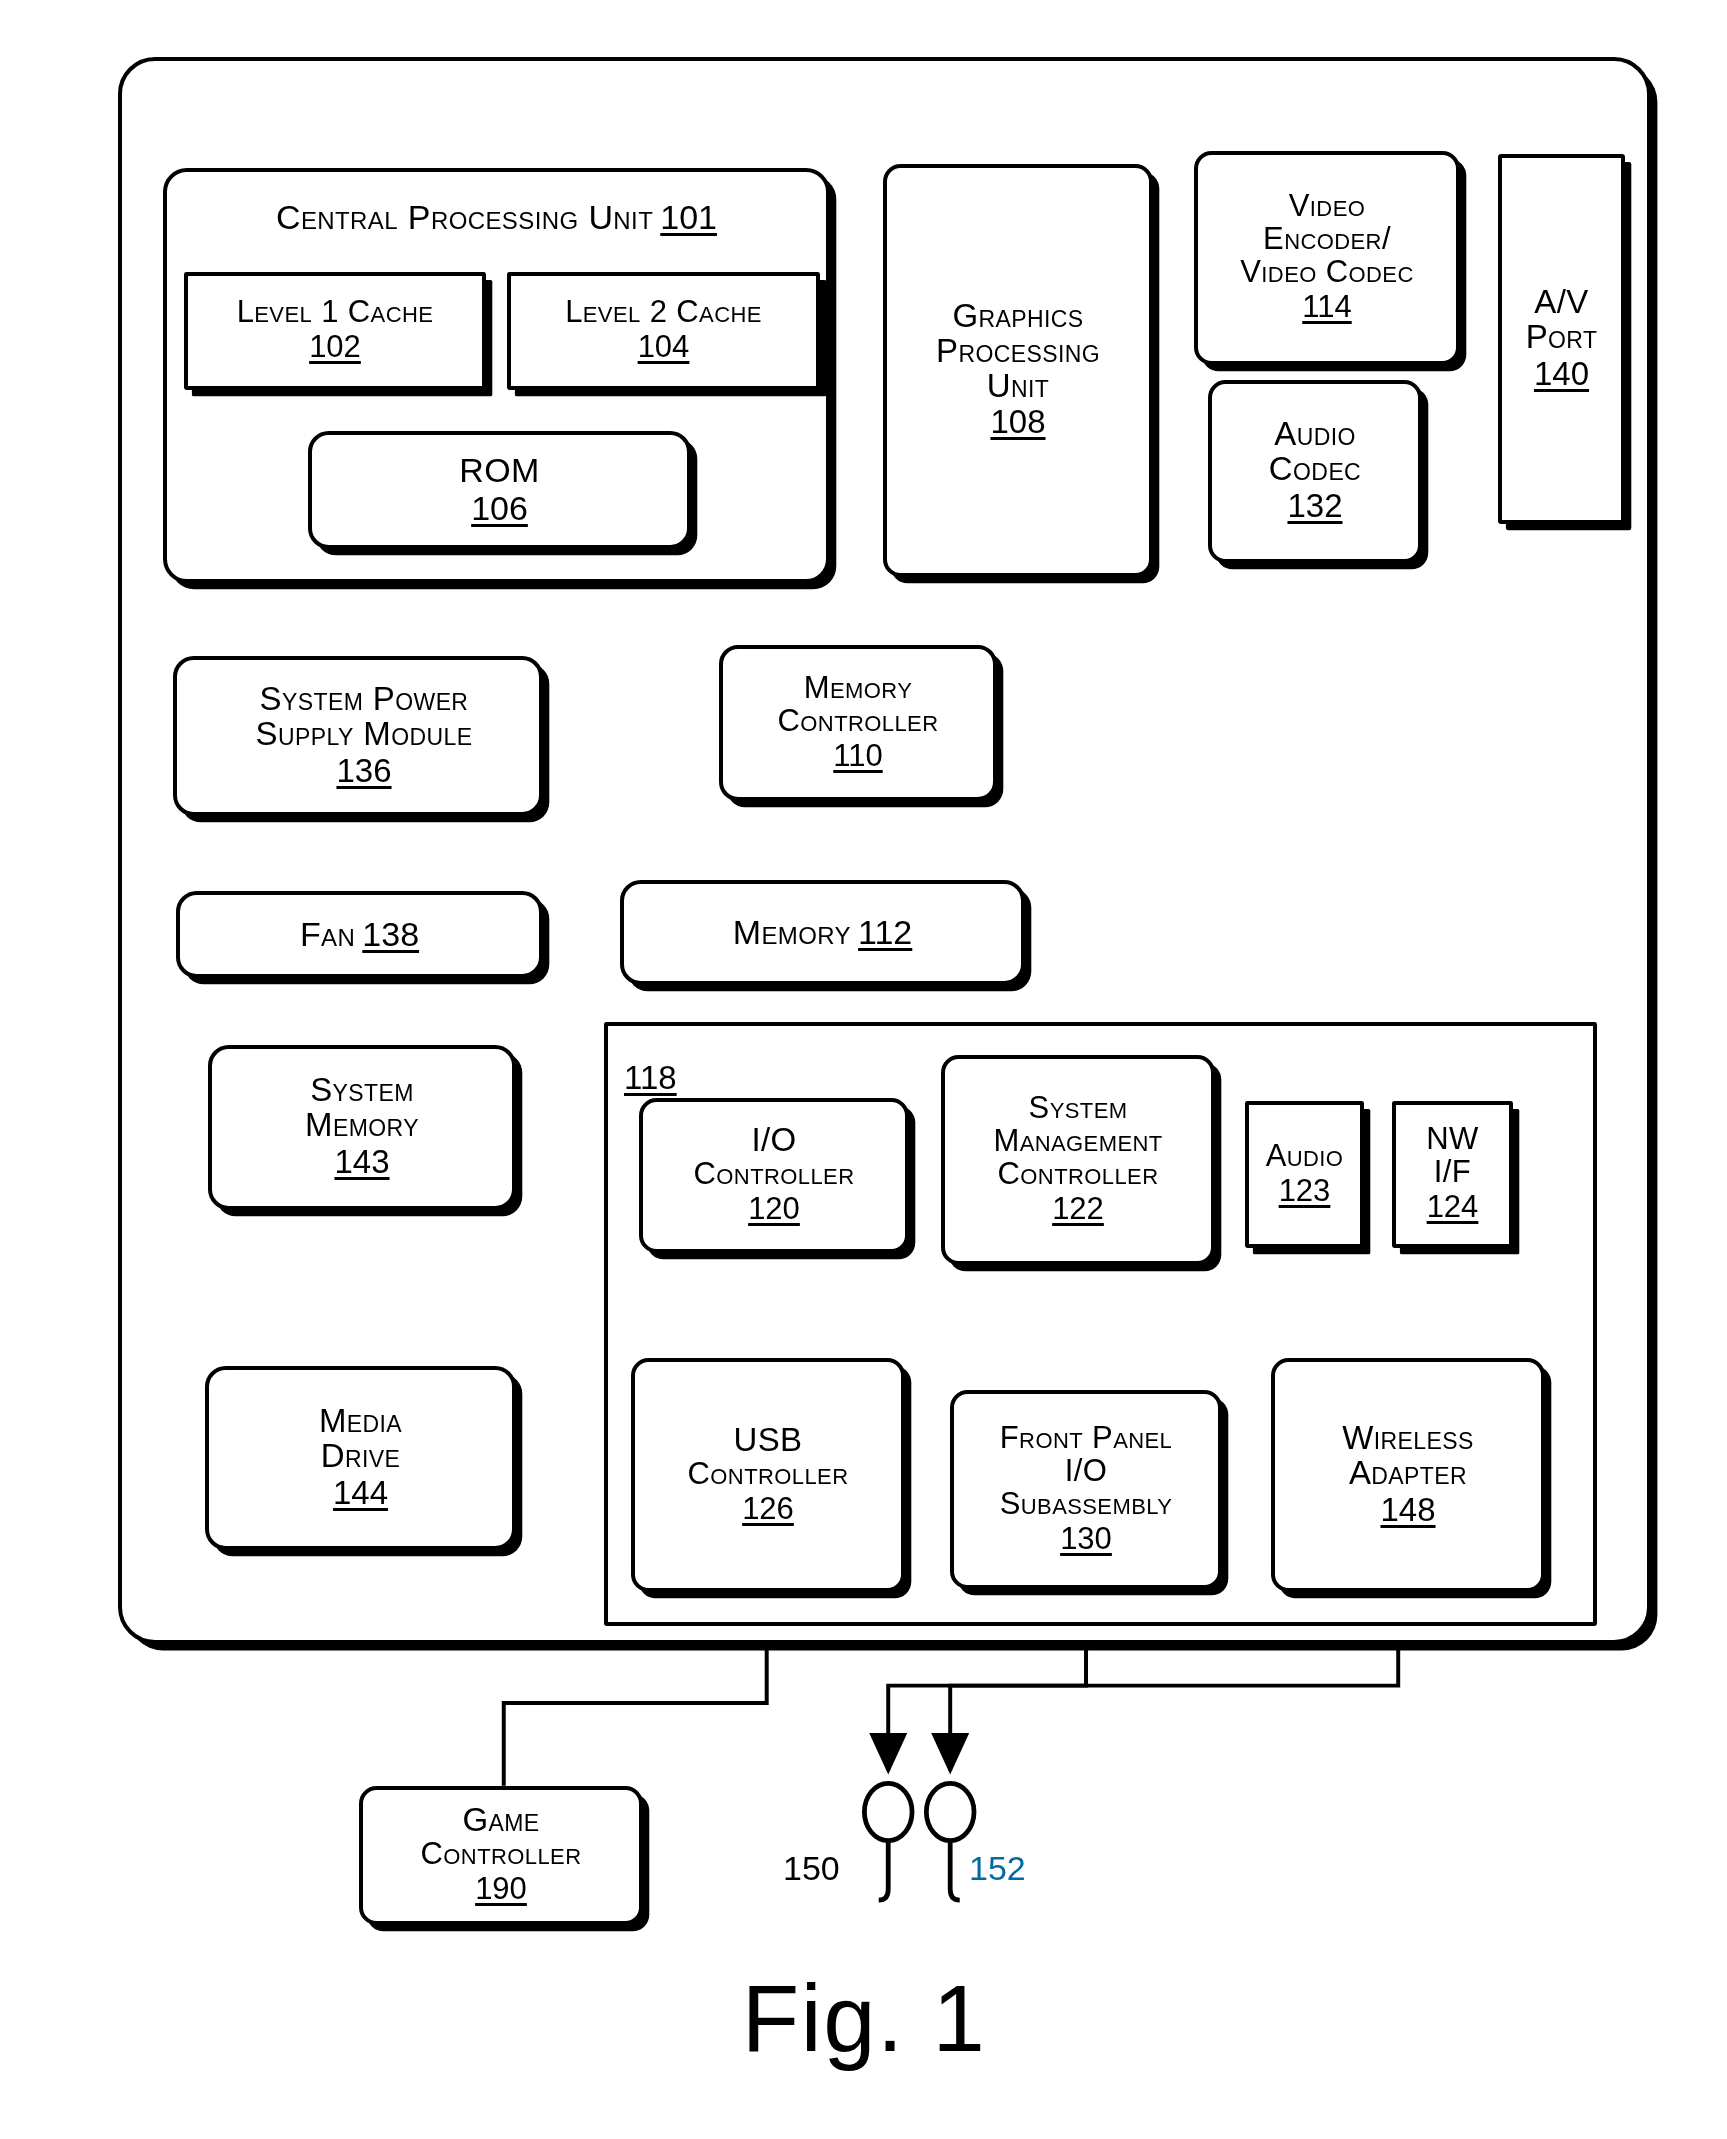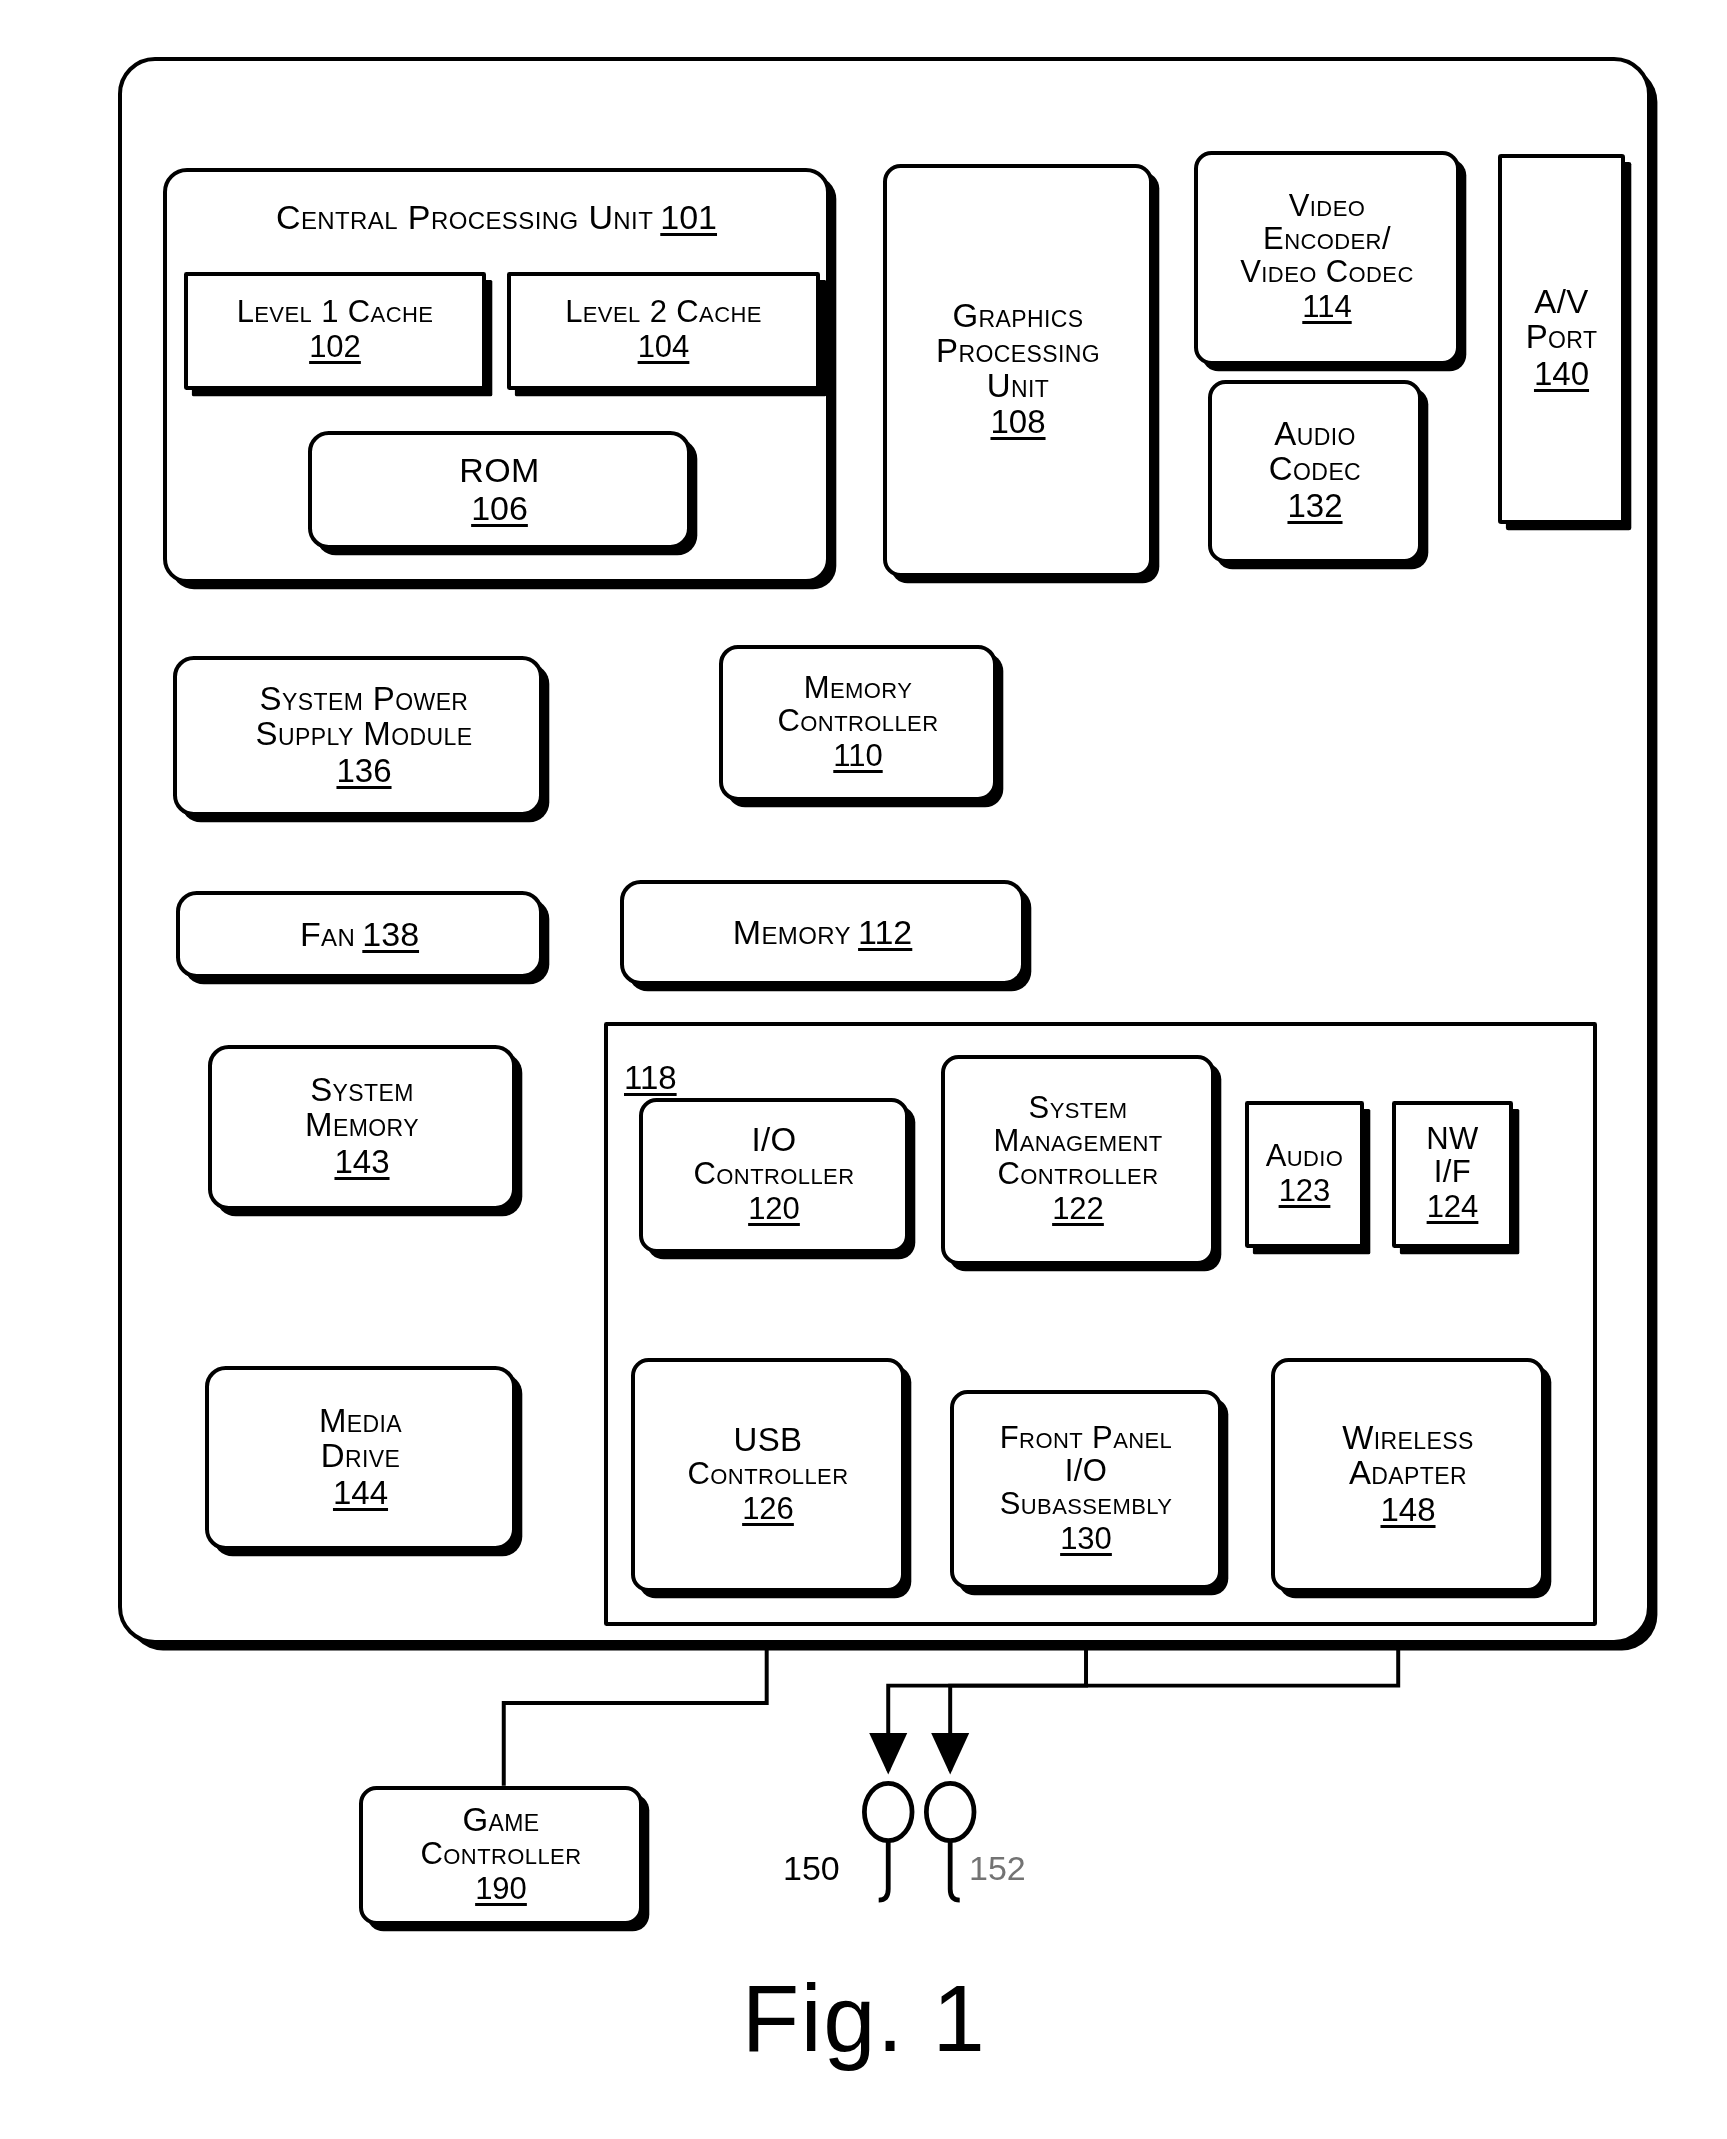--- a/index.html
+++ b/index.html
@@ -93,21 +93,21 @@
   #audio123{left:1245px;top:1101px;width:119px;height:147px;border-radius:2.4px;}
   #nwif{left:1392px;top:1101px;width:121px;height:147px;border-radius:2.4px;}
 
   #usbctl{left:631px;top:1358px;width:274px;height:234px;border-radius:17.5px;}
   #fpio{left:950px;top:1390px;width:272px;height:199px;border-radius:17.5px;}
   #wadapt{left:1271px;top:1358px;width:274px;height:234px;border-radius:17.5px;}
 
   #gamectl{left:359px;top:1786px;width:284px;height:139px;border-radius:17.5px;}
 
   .n150{position:absolute;left:783px;top:1849px;font-size:34px;color:#000;white-space:nowrap;}
-  .n152{position:absolute;left:969px;top:1849px;font-size:34px;color:#737373;white-space:nowrap;}
+  .n152{position:absolute;left:969px;top:1849px;font-size:34px;color:#0369a1;white-space:nowrap;}
 
   #figcap{
     position:absolute;left:0;right:0;top:1965px;text-align:center;
     font-size:94px;color:#000;letter-spacing:1.6px;
   }
 
   
   .f43{font-size:34px;}
   .f41{font-size:33px;}
   .f39{font-size:31px;}

